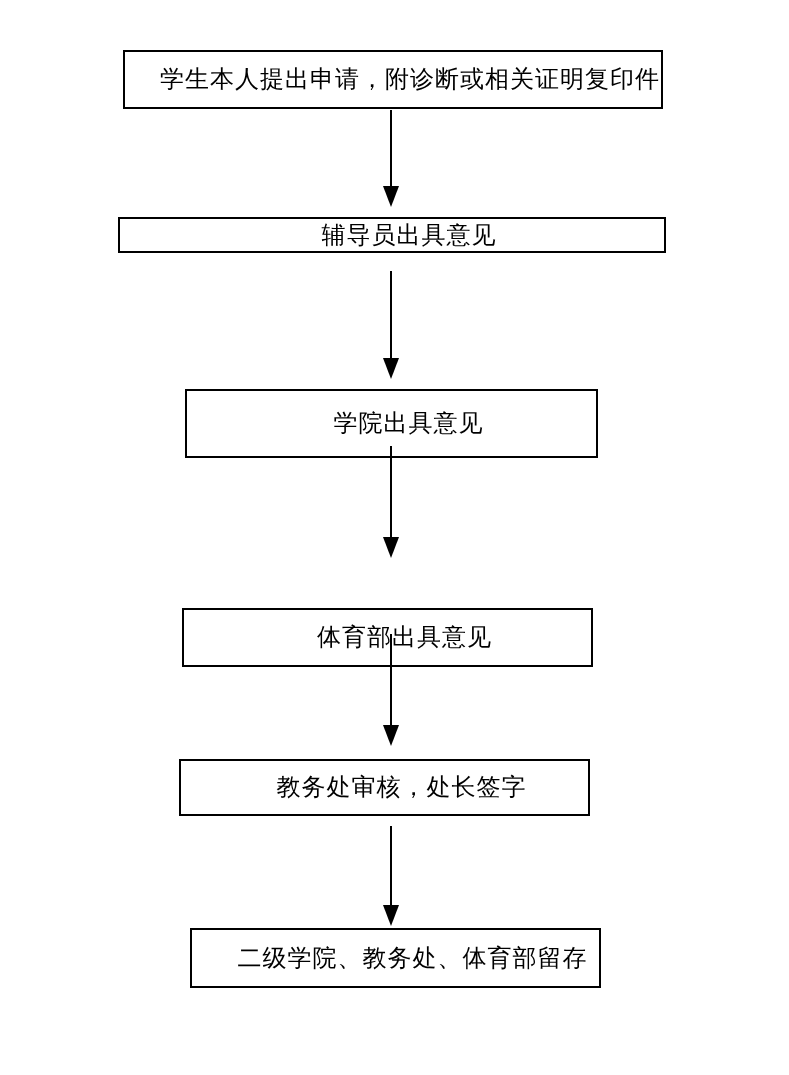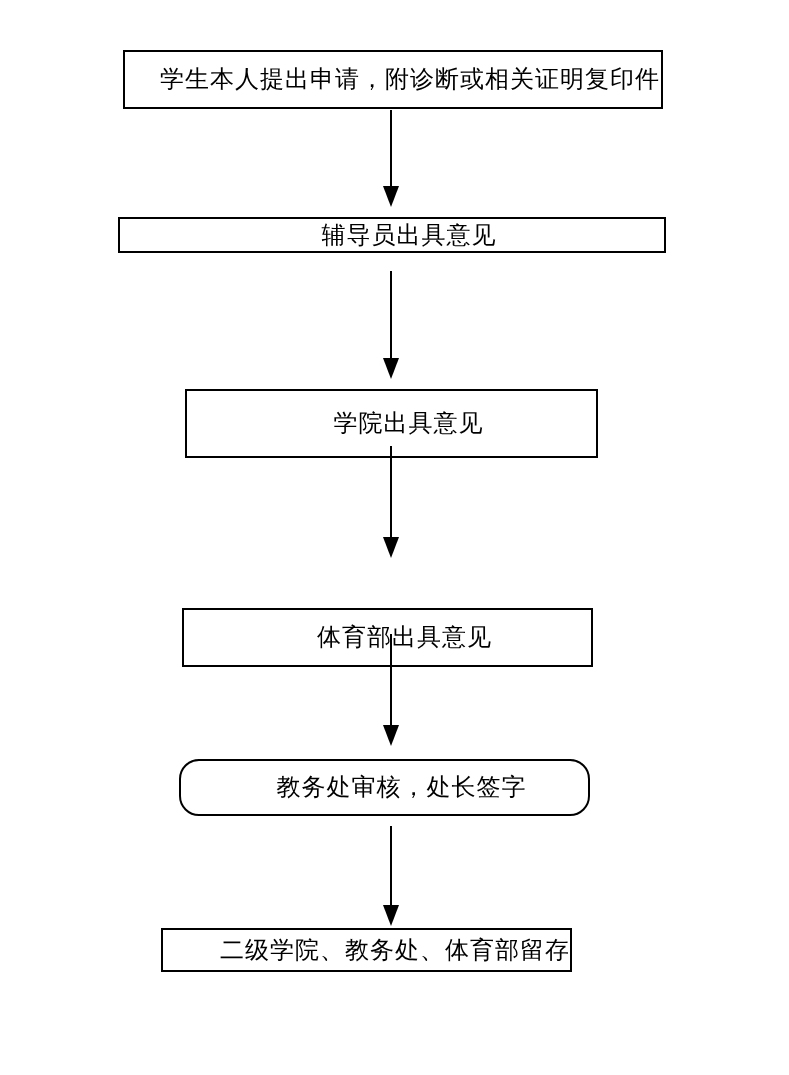--- a/index.html
+++ b/index.html
@@ -32,22 +32,22 @@
     font-size: 24px;
     line-height: 1.2;
     letter-spacing: 1px;
     box-sizing: border-box;
     padding-left: 34px;
   }
   .box1 { left: 123px; top: 50px;  width: 540px; height: 59px; }
   .box2 { left: 118px; top: 217px; width: 548px; height: 36px; }
   .box3 { left: 185px; top: 389px; width: 413px; height: 69px; }
   .box4 { left: 182px; top: 573px; width: 411px; height: 59px; margin-top: 35px; }
-  .box5 { left: 179px; top: 759px; width: 411px; height: 57px; border-radius: 20px; }
-  .box6 { left: 161px; top: 928px; width: 411px; height: 44px; justify-content: flex-end; }
+  .box5 { left: 179px; top: 759px; width: 411px; height: 57px; }
+  .box6 { left: 190px; top: 928px; width: 411px; height: 60px; }
 
   .arrow {
     position: absolute;
     width: 16px;
     left: 383px; 
     display: flex;
     flex-direction: column;
     align-items: center;
   }
   .arrow-line {

